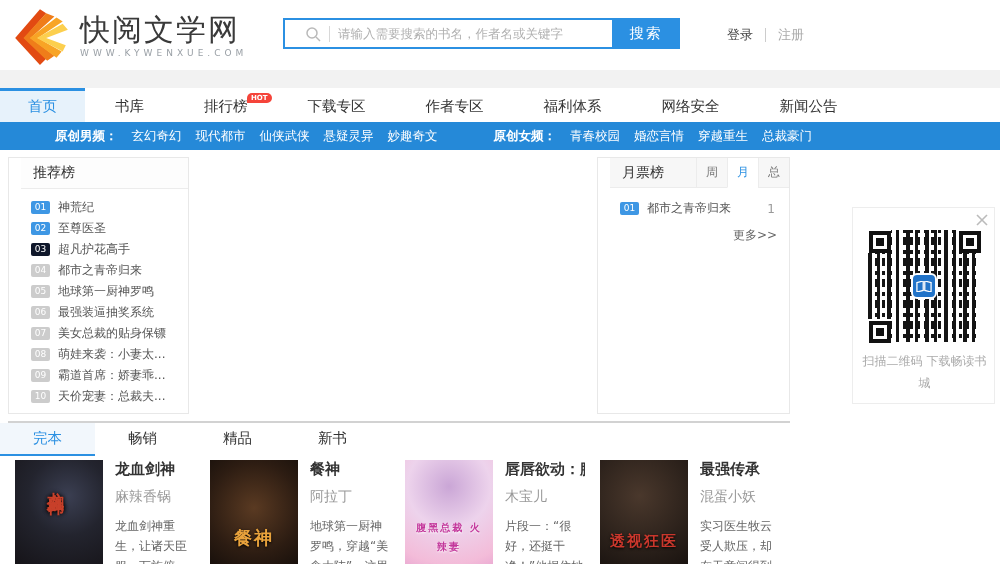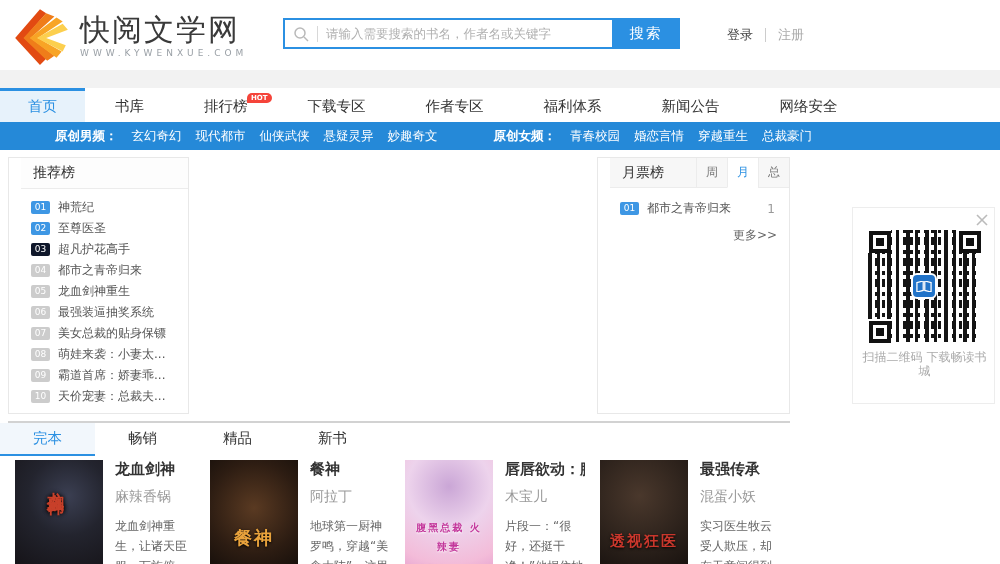--- a/index.html
+++ b/index.html
@@ -10,21 +10,21 @@
   
   .header { position:absolute; left:0; top:0; width:1000px; height:70px; background:#fff; }
   .logo-block { position:absolute; left:10px; top:4px; display:flex; align-items:center; cursor:pointer; }
   .logo-mark { width:62px; height:62px; }
   .logo-text { margin-left:8px; }
   .logo-title { font-size:30px; color:#3a3a3a; letter-spacing:2px; line-height:1.1; font-weight:500; }
   .logo-sub { font-size:9px; color:#9aa0a6; letter-spacing:4px; margin-top:2px; }
 
   .search-wrap { position:absolute; left:283px; top:18px; display:flex; height:31px; }
   .search-box { display:flex; align-items:center; width:329px; height:31px; background:#fff;
-                border:2px solid #2b90e2; border-right:none; padding:0 8px; }
+                border:2px solid #2b90e2; border-right:none; padding:0 20px; }
   .search-icon { width:16px; height:16px; flex:0 0 auto; }
   .search-sep { width:1px; height:16px; background:#d8d8d8; margin:0 8px; }
   .search-input { border:none; outline:none; flex:1; font-size:12.5px; color:#333; background:transparent; }
   .search-input::placeholder { color:#b0b0b0; }
   .search-btn { width:68px; height:31px; background:#2b90e2; color:#fff; border:none;
                 font-size:14.5px; letter-spacing:2px; cursor:pointer; }
 
   .auth { position:absolute; left:727px; top:26px; display:flex; align-items:center; font-size:13px; }
   .auth-login { color:#444; cursor:pointer; }
   .auth-div { width:1px; height:14px; background:#ccc; margin:0 12px; }
@@ -83,21 +83,21 @@
       repeating-linear-gradient(90deg,#141414 0 4px,transparent 4px 9px,#141414 9px 12px,transparent 12px 19px),
       repeating-linear-gradient(0deg,#fff 0 4px,transparent 4px 8px,#fff 8px 13px,transparent 13px 21px),
       repeating-linear-gradient(90deg,#141414 0 3px,#fff 3px 7px); }
   .finder { position:absolute; width:24px; height:24px; background:#fff; border:1px solid #fff; }
   .finder .f-out { width:22px; height:22px; border:4px solid #111; margin:1px; }
   .finder .f-in { width:8px; height:8px; background:#111; margin:3px; }
   .f-tl { left:-1px; top:-1px; } .f-tr { right:-1px; top:-1px; } .f-bl { left:-1px; bottom:-1px; }
   .qr-logo { position:absolute; left:43px; top:43px; width:26px; height:26px; background:#2173c8;
              border:2px solid #fff; border-radius:6px; display:flex; align-items:center; justify-content:center; }
   .qr-caption { position:absolute; left:6px; top:142px; width:131px; text-align:center;
-                font-size:12px; color:#aaa; line-height:14px; }
+                font-size:12px; color:#aaa; line-height:22px; }
 
   
   .divider { position:absolute; left:8px; top:421px; width:782px; height:2px; background:#d2d2d2; }
   .bottom-tabs { position:absolute; left:0; top:423px; width:790px; height:33px; display:flex; background:#fff; }
   .b-tab { width:95px; height:33px; display:flex; align-items:center; justify-content:center;
            font-size:14.5px; color:#333; cursor:pointer; border-bottom:2px solid transparent; }
   .b-tab.active { color:#2b90e2; background:#f2f7fc; border-bottom:2px solid #2b90e2; }
 
   
   .books { position:absolute; left:0; top:460px; width:790px; height:104px; }
@@ -179,24 +179,24 @@
     <div class="nav-item">
       <span>下载专区</span>
       </div>
     <div class="nav-item">
       <span>作者专区</span>
       </div>
     <div class="nav-item">
       <span>福利体系</span>
       </div>
     <div class="nav-item">
+      <span>网络安全</span>
+      </div>
+    <div class="nav-item">
       <span>新闻公告</span>
-      </div>
-    <div class="nav-item">
-      <span>网络安全</span>
       </div>
   </nav>
 
   <div class="catbar">
     <span class="cat-label">原创男频：</span>
     <span class="cat-link">玄幻奇幻</span>
     <span class="cat-link">现代都市</span>
     <span class="cat-link">仙侠武侠</span>
     <span class="cat-link">悬疑灵异</span>
     <span class="cat-link">妙趣奇文</span>
@@ -222,21 +222,21 @@
       <li class="rec-item">
         <span class="rank-badge rb-mid">03</span>
         <span class="rec-title">超凡护花高手</span>
         </li>
       <li class="rec-item">
         <span class="rank-badge rb-low">04</span>
         <span class="rec-title">都市之青帝归来</span>
         </li>
       <li class="rec-item">
         <span class="rank-badge rb-low">05</span>
-        <span class="rec-title">龙血剑神重生</span>
+        <span class="rec-title">地球第一厨神罗鸣</span>
         </li>
       <li class="rec-item">
         <span class="rank-badge rb-low">06</span>
         <span class="rec-title">最强装逼抽奖系统</span>
         </li>
       <li class="rec-item">
         <span class="rank-badge rb-low">07</span>
         <span class="rec-title">美女总裁的贴身保镖</span>
         </li>
       <li class="rec-item">

